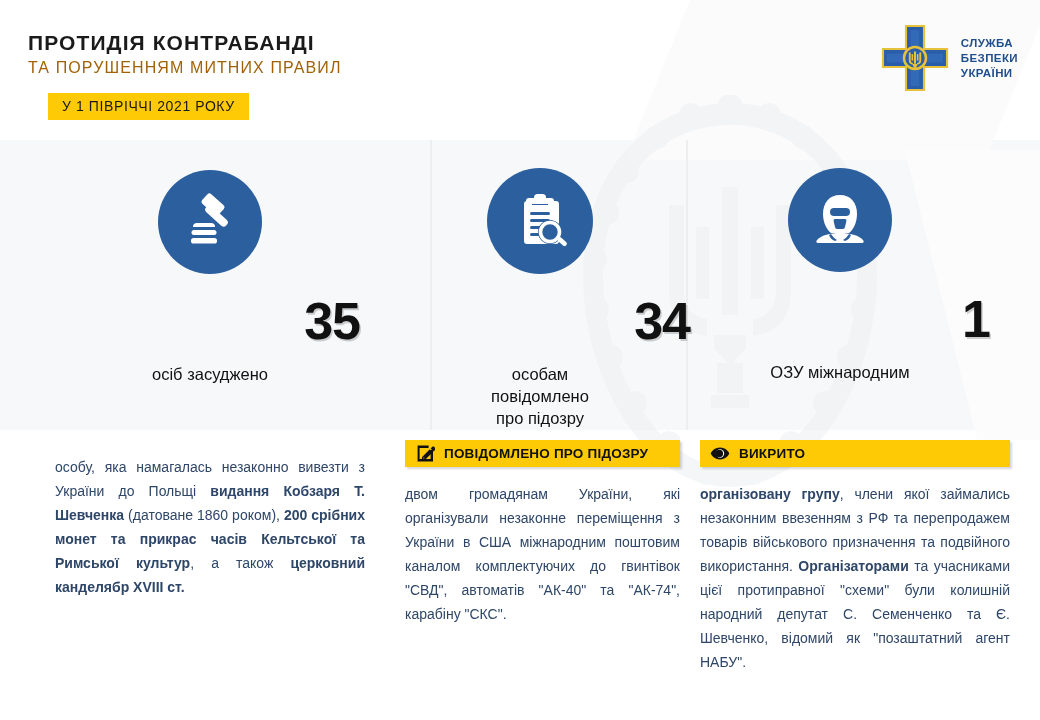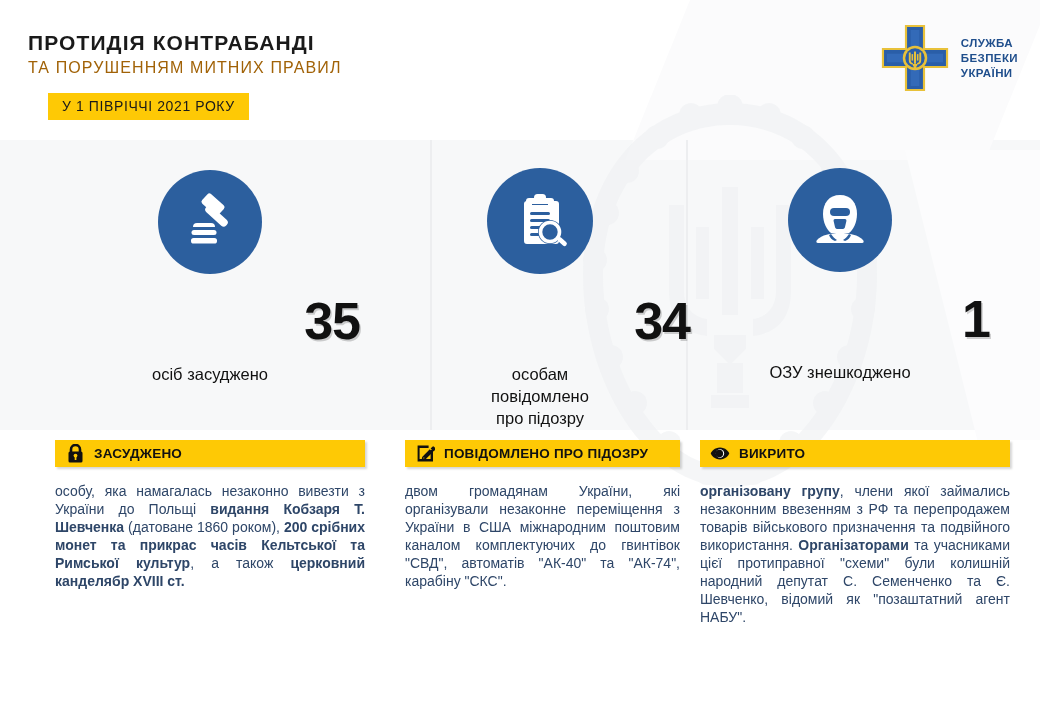--- a/index.html
+++ b/index.html
@@ -212,21 +212,21 @@
     font-size: 13.5px;
     font-weight: bold;
     letter-spacing: .2px;
     color: #111111;
     white-space: nowrap;
   }
 
   .col-body {
     margin-top: 15px;
     font-size: 14px;
-    line-height: 18px;
+    line-height: 24px;
     color: #2e4668;
     text-align: justify;
     text-justify: inter-word;
   }
   .col-body b { font-weight: bold; }
 </style>
 </head>
 <body>
 
 <div id="page">
@@ -384,38 +384,27 @@
             <rect x="21" y="19" width="20" height="8" rx="4"></rect>
 
             <path d="M26 30 h10 c1 0 1.6 .9 1.4 1.9 l-1.4 6 c-.3 1.3 -1.4 2.1 -2.7 2.1 h-4.6 c-1.3 0 -2.4 -.8 -2.7 -2.1 l-1.4 -6 c-.2 -1 .4 -1.9 1.4 -1.9 z"></path>
 
             <path d="M22 45 c2 3 4 5 6 6 l-2 1 c-3 -1 -5 -3 -6 -6 z"></path>
             <path d="M40 45 c-2 3 -4 5 -6 6 l2 1 c3 -1 5 -3 6 -6 z"></path>
           </g>
         </svg>
       </div>
       <div class="stat-number">1</div>
-      <div class="stat-label">ОЗУ знешкоджено</div>
+      <div class="stat-label">ОЗУ міжнародним</div>
     </div>
   </div>
 
   <div class="cols">
 
     <div class="col c1">
-      <div class="col-bar">
-        <span class="bar-icon">
-          <svg width="17" height="19" viewBox="0 0 17 19">
-            <path d="M4 8 V5.5 a4.5 4.5 0 0 1 9 0 V8" fill="none" stroke="#111" stroke-width="2.6"></path>
-            <rect x="1.5" y="7.5" width="14" height="11" rx="1.6" fill="#111"></rect>
-            <circle cx="8.5" cy="11.6" r="1.9" fill="#fec905"></circle>
-            <rect x="7.7" y="12.4" width="1.7" height="3.6" fill="#fec905"></rect>
-          </svg>
-        </span>
-        <span class="bar-title">ЗАСУДЖЕНО</span>
-      </div>
       <div class="col-body">особу, яка намагалась незаконно вивезти з України до Польщі <b>видання Кобзаря Т. Шевченка</b> (датоване 1860 роком), <b>200 срібних монет та прикрас часів Кельтської та Римської культур</b>, а також <b>церковний канделябр XVIII ст.</b></div>
     </div>
 
     <div class="col c2">
       <div class="col-bar">
         <span class="bar-icon">
           <svg width="19" height="19" viewBox="0 0 19 19">
             <path d="M1.6 1.6 h11 v2.4 h-9 v11 h11 v-9 h2.4 v11.4 h-15.4 z" fill="#111"></path>
             <path d="M6.2 12.9 l7.6 -7.6 l2.9 2.9 l-7.6 7.6 l-3.6 .7 z" fill="#111"></path>
             <path d="M14.6 4.5 l1.8 -1.8 a1.1 1.1 0 0 1 1.6 0 l1.3 1.3 a1.1 1.1 0 0 1 0 1.6 l-1.8 1.8 z" fill="#111"></path>

